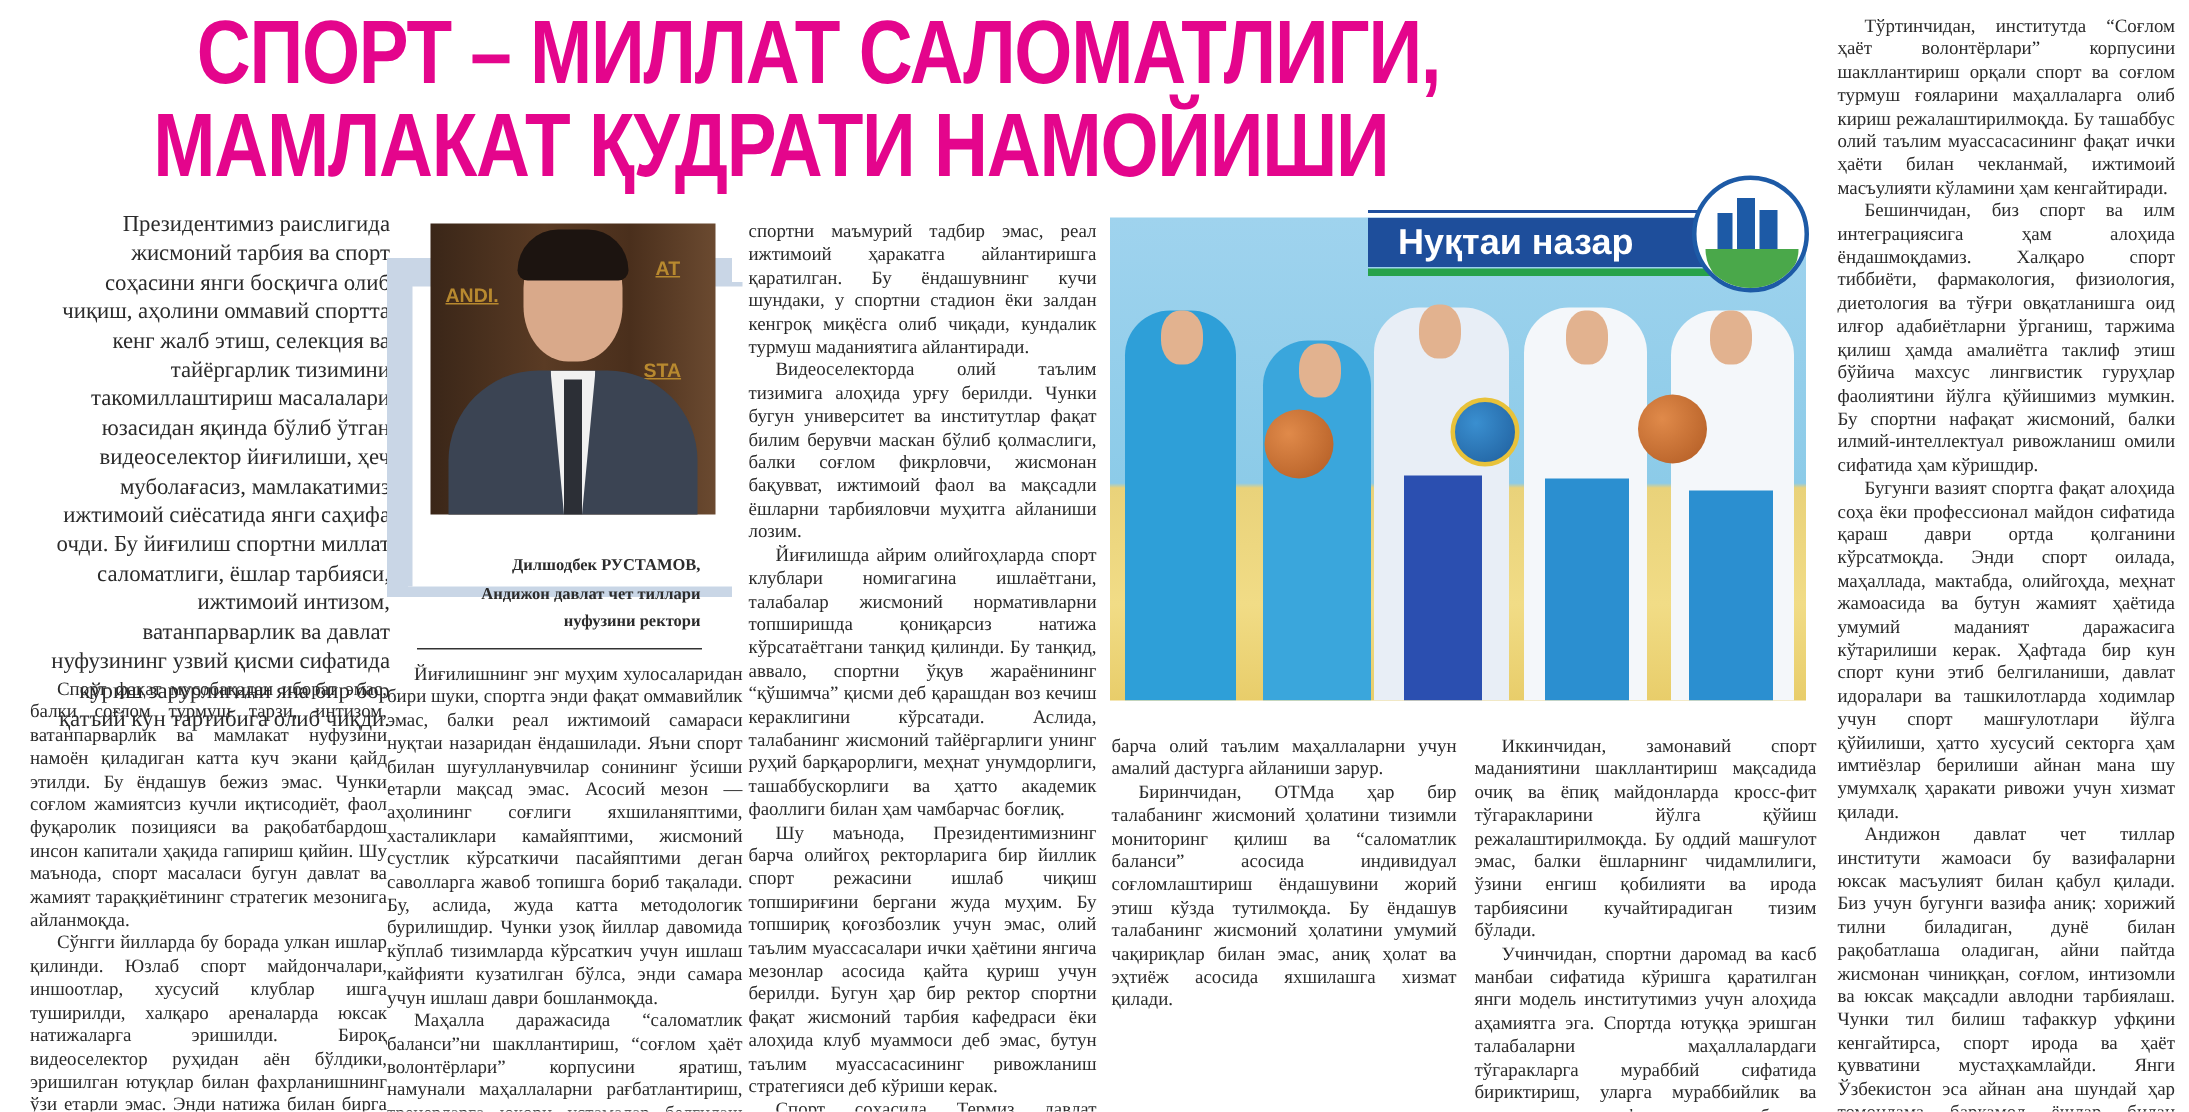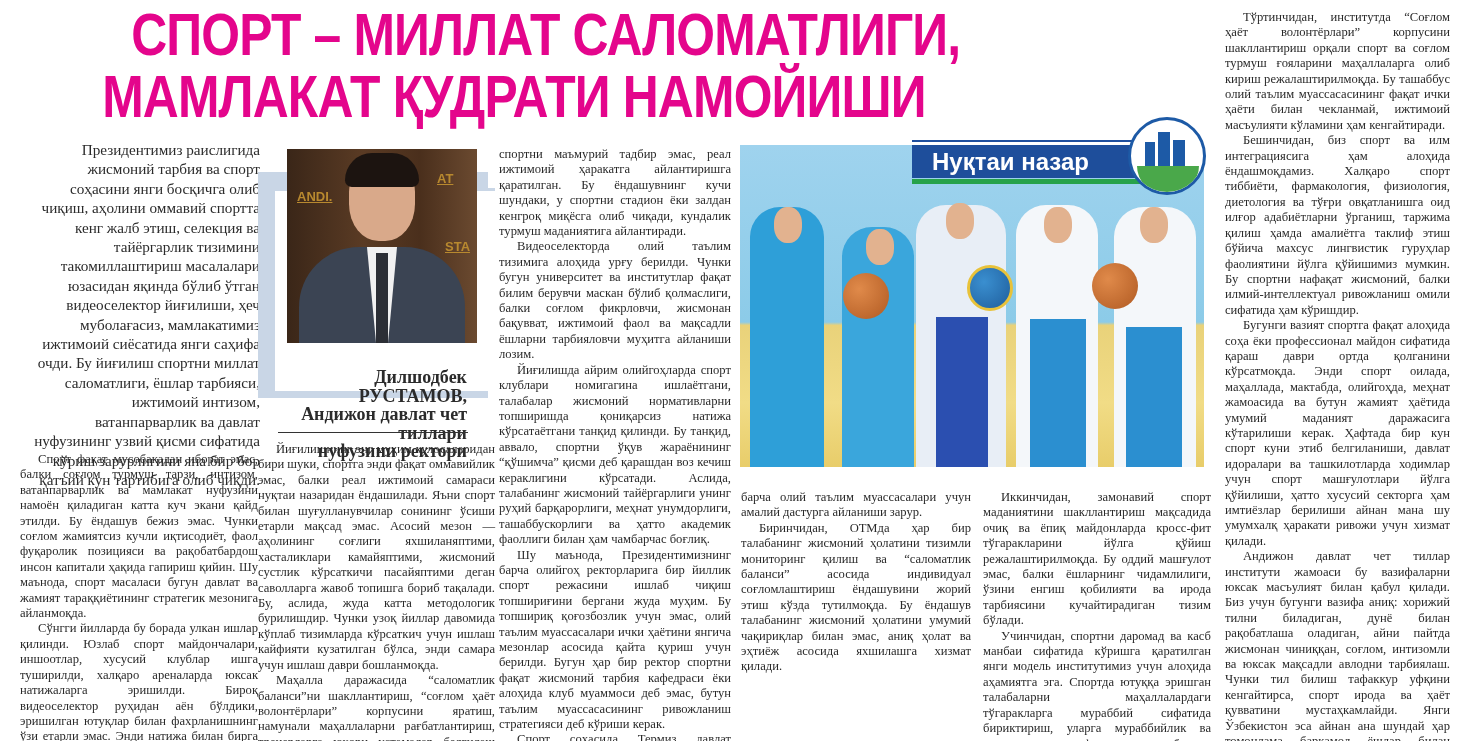--- a/index.html
+++ b/index.html
@@ -35,21 +35,21 @@
     overflow: hidden;
   }
   .portrait .sign { position:absolute; color:#b8892f; font-family:"Liberation Sans",sans-serif; font-weight:bold; font-size:13px;text-decoration:underline; }
   .portrait .head { position:absolute; left:62px; top:10px; width:66px; height:82px; border-radius:40% 40% 45% 45%; background:#d9a98a; }
   .portrait .hair { position:absolute; left:58px; top:4px; width:74px; height:34px; border-radius:40px 40px 10px 10px; background:#1c1410; }
   .portrait .suit { position:absolute; left:12px; top:98px; width:166px; height:110px; border-radius:60px 60px 0 0; background:#3b4453; }
   .portrait .shirt { position:absolute; left:80px; top:98px; width:30px; height:96px; background:#f1f1f1; clip-path: polygon(0 0,100% 0,70% 100%,30% 100%); }
   .portrait .tie { position:absolute; left:89px; top:104px; width:12px; height:90px; background:#2c2f36; }
   .byline {
     position: absolute; left: 262px; top: 368px; width: 205px; text-align: right;
-    font-weight: bold; font-size: 18px; line-height: 18.5px; color: #2b2b2b;
+    font-weight: bold; font-size: 11px; line-height: 18.5px; color: #2b2b2b;
   }
   .rule { position: absolute; left: 278px; top: 432px; width: 190px; height: 1px; background: #333; }
 
   .photo {
     position: absolute; left: 740px; top: 145px; width: 464px; height: 322px; overflow: hidden;
     background: linear-gradient(180deg, #9fd3ee 0%, #8ccbe8 55%, #e9d27a 56%, #f1dc86 80%, #e8cd6a 100%);
   }
   .photo .person { position:absolute; bottom:0; border-radius:30px 30px 0 0; }
   .photo .face { position:absolute; width:28px; height:36px; border-radius:45%; background:#e2b28f; }
   .photo .pants { position:absolute; bottom:0; background:#2b8fd0; }
@@ -79,21 +79,21 @@
   <div>МАМЛАКАТ ҚУДРАТИ НАМОЙИШИ</div>
 </div>
 
 <div class="lead">Президентимиз раислигида жисмоний тарбия ва спорт соҳасини янги босқичга олиб чиқиш, аҳолини оммавий спортта кенг жалб этиш, селекция ва тайёргарлик тизимини такомиллаштириш масалалари юзасидан яқинда бўлиб ўтган видеоселектор йиғилиши, ҳеч муболағасиз, мамлакатимиз ижтимоий сиёсатида янги саҳифа очди. Бу йиғилиш спортни миллат саломатлиги, ёшлар тарбияси, ижтимоий интизом, ватанпарварлик ва давлат нуфузининг узвий қисми сифатида кўриш зарурлигини яна бир бор қатъий кун тартибига олиб чиқди.</div>
 
 <div class="deco1"></div>
 <div class="deco2"></div>
 <div class="portrait">
   <span class="sign" style="left:10px;top:40px">ANDI.</span>
   <span class="sign" style="left:150px;top:22px">AT</span>
-  <span class="sign" style="left:158px;top:90px">STA</span>
+  <span class="sign" style="left:142px;top:90px">STA</span>
   <div class="suit"></div>
   <div class="shirt"></div>
   <div class="tie"></div>
   <div class="head"></div>
   <div class="hair"></div>
 </div>
 <div class="byline">
   <div>Дилшодбек РУСТАМОВ,</div>
   <div>Андижон давлат чет тиллари</div>
   <div>нуфузини ректори</div>
@@ -145,21 +145,21 @@
   <div class="txt">Нуқтаи назар</div>
 </div>
 <div class="logo">
   <div class="b1"></div>
   <div class="b2"></div>
   <div class="b3"></div>
   <div class="leaf"></div>
 </div>
 
 <div class="col" style="left:741px; top:490px; width:230px;">
-  <p class="noind">барча олий таълим муассасалари учун амалий дастурга айланиши зарур.</p>
+  <p class="noind">барча олий таълим маҳаллаларни учун амалий дастурга айланиши зарур.</p>
   <p>Биринчидан, ОТМда ҳар бир талабанинг жисмоний ҳолатини тизимли мониторинг қилиш ва “саломатлик баланси” асосида индивидуал соғломлаштириш ёндашувини жорий этиш кўзда тутилмоқда. Бу ёндашув талабанинг жисмоний ҳолатини умумий чақириқлар билан эмас, аниқ ҳолат ва эҳтиёж асосида яхшилашга хизмат қилади.</p>
 </div>
 
 <div class="col" style="left:983px; top:490px; width:228px;">
   <p>Иккинчидан, замонавий спорт маданиятини шакллантириш мақсадида очиқ ва ёпиқ майдонларда кросс-фит тўгаракларини йўлга қўйиш режалаштирилмоқда. Бу оддий машғулот эмас, балки ёшларнинг чидамлилиги, ўзини енгиш қобилияти ва ирода тарбиясини кучайтирадиган тизим бўлади.</p>
   <p>Учинчидан, спортни даромад ва касб манбаи сифатида кўришга қаратилган янги модель институтимиз учун алоҳида аҳамиятга эга. Спортда ютуққа эришган талабаларни маҳаллалардаги тўгаракларга мураббий сифатида бириктириш, уларга мураббийлик ва ҳакамлик сертификатларини бериш, тушумнинг муайян қисмини бевосита талабанинг ўзида қолдириш ёшлар ташаббусини</p>
 </div>
 
 <div class="col" style="left:1225px; top:10px; width:225px;">
   <p>Тўртинчидан, институтда “Соғлом ҳаёт волонтёрлари” корпусини шакллантириш орқали спорт ва соғлом турмуш ғояларини маҳаллаларга олиб кириш режалаштирилмоқда. Бу ташаббус олий таълим муассасасининг фақат ички ҳаёти билан чекланмай, ижтимоий масъулияти кўламини ҳам кенгайтиради.</p>

